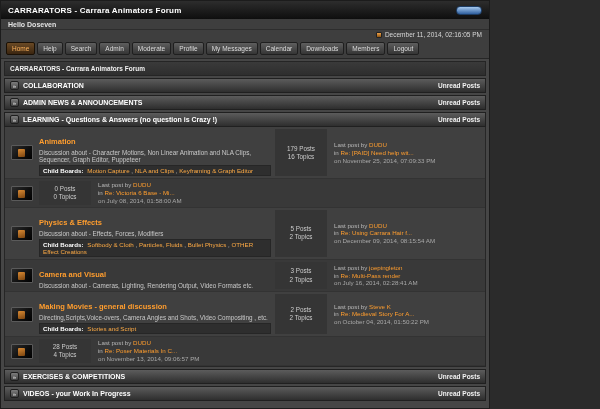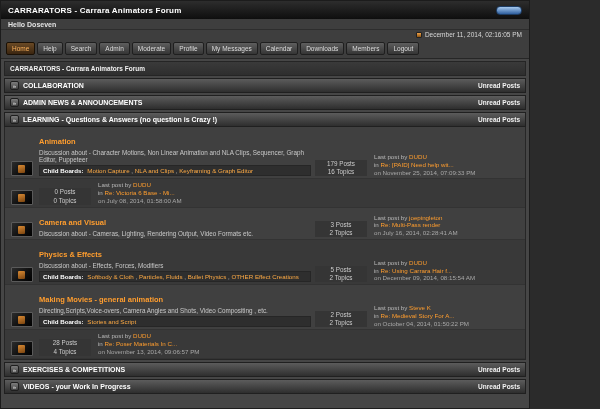--- a/index.html
+++ b/index.html
@@ -1,18 +1,18 @@
 <!DOCTYPE html>
 <html><head>
 <meta charset="utf-8">
 <style>
   * { margin:0; padding:0; box-sizing:border-box; }
   html,body { background:#2b2b2b; }
   body { font-family:"Liberation Sans", sans-serif; }
-  .page { width:530px; height:409px; background:#464646; border:1px solid #1c1c1c; overflow:hidden; position:relative; }
+  .page { width:490px; height:409px; background:#464646; border:1px solid #1c1c1c; overflow:hidden; position:relative; }
 
   
   .topbar { height:18px; background:linear-gradient(#2d2d2d,#0e0e0e); display:flex; align-items:center; justify-content:space-between; padding:0 7px; }
   .site-title { color:#ffffff; font-size:8px; font-weight:bold; letter-spacing:.2px; }
   .blue-btn { width:26px; height:9px; border-radius:4px; background:linear-gradient(#a6c9ef,#2f5f9e); border:1px solid #1d3c63; cursor:pointer; }
 
   
   .userarea { background:#3e3e3e; border-bottom:1px solid #2d2d2d; padding:2px 7px 1px; }
   .greeting { color:#e3e3e3; font-size:7px; font-weight:bold; }
   .dateline { display:flex; justify-content:flex-end; align-items:center; gap:3px; padding:1px 7px 2px; background:#3e3e3e; }
@@ -30,21 +30,21 @@
   .content { margin:0 3px; }
 
   
   .catbar { height:15px; margin-bottom:2px; background:linear-gradient(#5c5c5c,#2e2e2e); border:1px solid #202020; display:flex; align-items:center; gap:4px; padding:0 5px; }
   .toggle { width:9px; height:9px; background:linear-gradient(#7d7d7d,#404040); border:1px solid #1e1e1e; border-radius:2px; color:#e8e8e8; font-size:6px; line-height:8px; text-align:center; cursor:pointer; }
   .cat-title { color:#ffffff; font-size:7px; font-weight:bold; cursor:pointer; }
   .unread { margin-left:auto; color:#f2f2f2; font-size:6.5px; font-weight:bold; cursor:pointer; }
 
   
   .boards { background:#3d3d3d; border:1px solid #262626; border-top:none; margin-bottom:2px; }
-  .board-row { display:flex; gap:4px; padding:2px 4px; border-bottom:1px solid #333333;align-items:flex-end; }
+  .board-row { display:flex; gap:4px; padding:2px 4px; border-bottom:1px solid #333333; }
   .board-row:nth-child(odd) { background:#404040; }
   .board-row:nth-child(even) { background:#393939; }
   .icon-cell { width:26px; display:flex; align-items:center; justify-content:center; flex:none; }
   .board-icon { width:22px; height:15px; border:1px solid #5a5a5a; border-radius:1px; background:linear-gradient(135deg,#2c2c2c 0%,#101010 55%, #000 100%); position:relative; cursor:pointer; }
   .board-icon::after { content:""; position:absolute; left:6px; top:3px; width:7px; height:8px; background:linear-gradient(160deg,#d98a33,#7a4410); border-radius:1px; }
   .main-cell { flex:1; min-width:0; padding-top:1px; }
   .board-name { color:#ff9d2e; font-size:7.5px; font-weight:bold; text-decoration:none; cursor:pointer; display:inline-block; }
   .board-desc { color:#c9c9c9; font-size:6.3px; margin-top:1px; line-height:1.15; }
   .childboards { margin-top:2px; background:#2e2e2e; border:1px solid #262626; padding:1px 3px; font-size:6.2px; color:#e8e8e8; }
   .child-label { font-weight:bold; color:#ffffff; margin-right:2px; }
@@ -148,39 +148,20 @@
           <div><span>in</span> <a class="post-link">Re: Victoria 6 Base - Mi...</a></div>
           <div class="last-date">on July 08, 2014, 01:58:00 AM</div>
         </div>
       </div>
 
       <div class="board-row">
         <div class="icon-cell">
           <div class="board-icon"></div>
         </div>
         <div class="main-cell">
-          <a class="board-name">Camera and Visual</a>
-          <div class="board-desc">Discussion about - Cameras, Lighting, Rendering Output, Video Formats etc.</div>
-        </div>
-        <div class="stats-cell">
-          <div>3 Posts</div>
-          <div>2 Topics</div>
-        </div>
-        <div class="last-cell">
-          <div><span>Last post by</span> <a class="user-link">joepingleton</a></div>
-          <div><span>in</span> <a class="post-link">Re: Multi-Pass render</a></div>
-          <div class="last-date">on July 16, 2014, 02:28:41 AM</div>
-        </div>
-      </div>
-
-      <div class="board-row">
-        <div class="icon-cell">
-          <div class="board-icon"></div>
-        </div>
-        <div class="main-cell">
           <a class="board-name">Physics &amp; Effects</a>
           <div class="board-desc">Discussion about - Effects, Forces, Modifiers</div>
           <div class="childboards">
             <span class="child-label">Child Boards:</span>
             <a class="child-link">Softbody &amp; Cloth</a>
             <a class="child-link">Particles, Fluids</a>
             <a class="child-link">Bullet Physics</a>
             <a class="child-link">OTHER Effect Creations</a>
           </div>
         </div>
@@ -193,21 +174,40 @@
           <div><span>in</span> <a class="post-link">Re: Using Carrara Hair f...</a></div>
           <div class="last-date">on December 09, 2014, 08:15:54 AM</div>
         </div>
       </div>
 
       <div class="board-row">
         <div class="icon-cell">
           <div class="board-icon"></div>
         </div>
         <div class="main-cell">
-          <a class="board-name">Making Movies - general animation</a>
+          <a class="board-name">Camera and Visual</a>
+          <div class="board-desc">Discussion about - Cameras, Lighting, Rendering Output, Video Formats etc.</div>
+        </div>
+        <div class="stats-cell">
+          <div>3 Posts</div>
+          <div>2 Topics</div>
+        </div>
+        <div class="last-cell">
+          <div><span>Last post by</span> <a class="user-link">joepingleton</a></div>
+          <div><span>in</span> <a class="post-link">Re: Multi-Pass render</a></div>
+          <div class="last-date">on July 16, 2014, 02:28:41 AM</div>
+        </div>
+      </div>
+
+      <div class="board-row">
+        <div class="icon-cell">
+          <div class="board-icon"></div>
+        </div>
+        <div class="main-cell">
+          <a class="board-name">Making Movies - general discussion</a>
           <div class="board-desc">Directing,Scripts,Voice-overs, Camera Angles and Shots, Video Compositing , etc.</div>
           <div class="childboards">
             <span class="child-label">Child Boards:</span>
             <a class="child-link">Stories and Script</a>
           </div>
         </div>
         <div class="stats-cell">
           <div>2 Posts</div>
           <div>2 Topics</div>
         </div>

